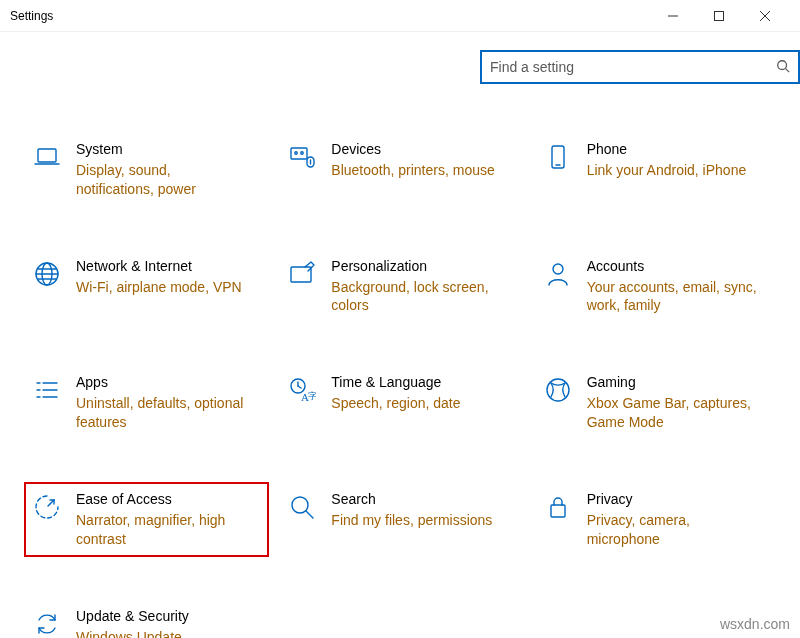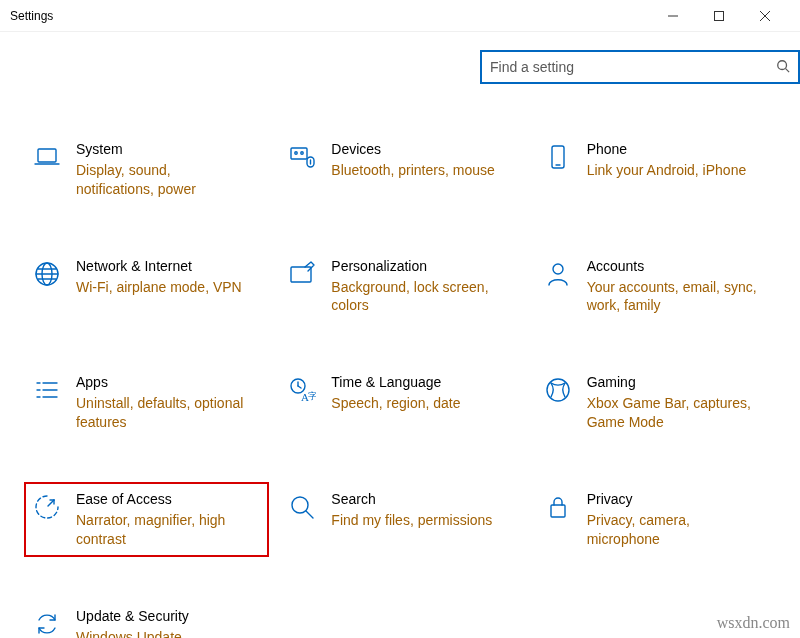--- a/index.html
+++ b/index.html
@@ -85,23 +85,22 @@
   }
   .tile-icon svg { width: 28px; height: 28px; stroke: #0067c0; stroke-width: 1.4; fill: none; stroke-linecap: round; stroke-linejoin: round; }
   .tile-text { flex: 1; line-height: 1.35; }
   .tile-title { font-size: 14px; color: #000; margin-bottom: 2px; }
   .tile-desc { font-size: 14px; color: #a16207; max-width: 170px; }
 
   .attrib {
     position: absolute;
     bottom: 6px;
     right: 10px;
-    font-size: 16px;
+    font-size: 14px;
     color: #888;
-    font-family: Liberation Serif, serif;
   }
 </style>
 </head>
 <body>
 
 <div class="titlebar">
   <span class="title">Settings</span>
   <div class="win-controls">
     <div class="win-btn">
       <svg viewBox="0 0 10 10">

